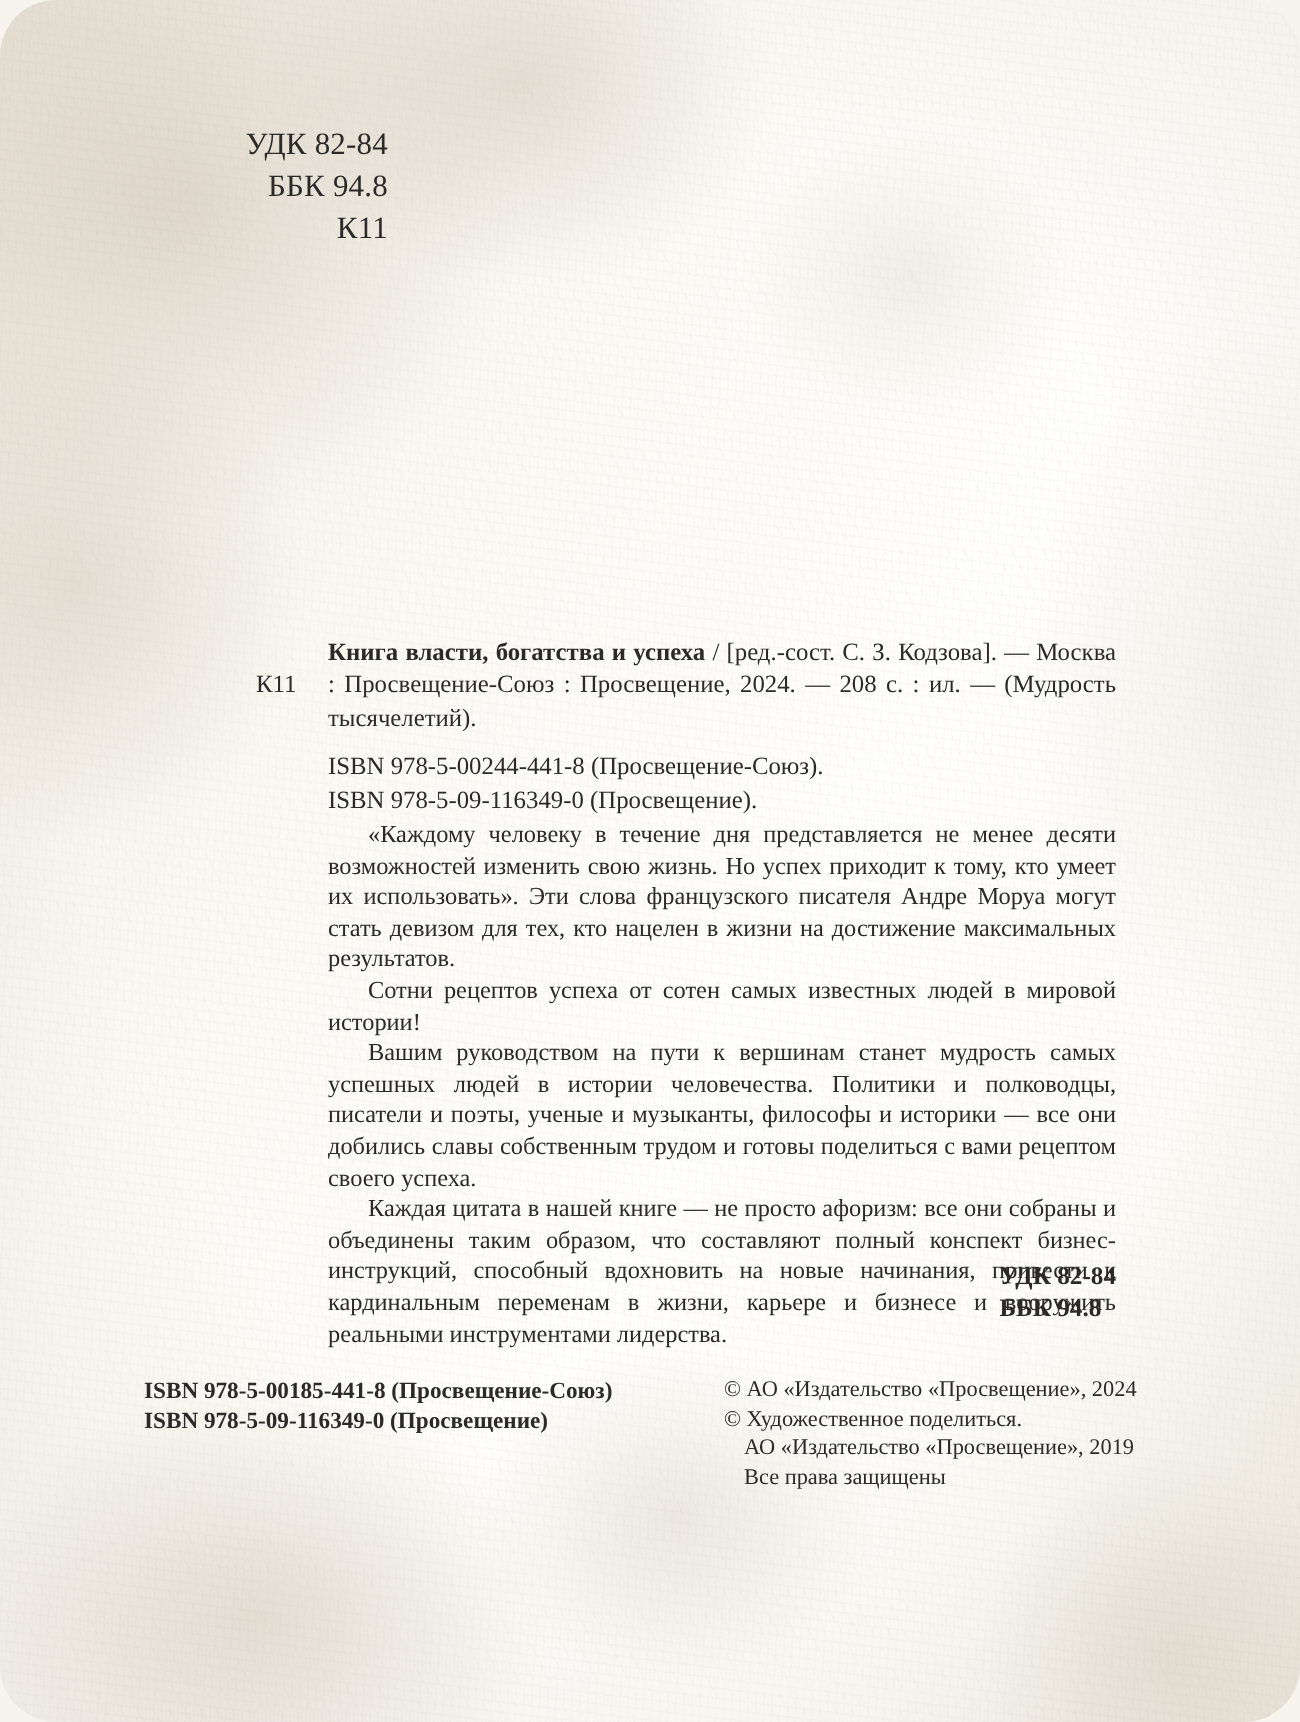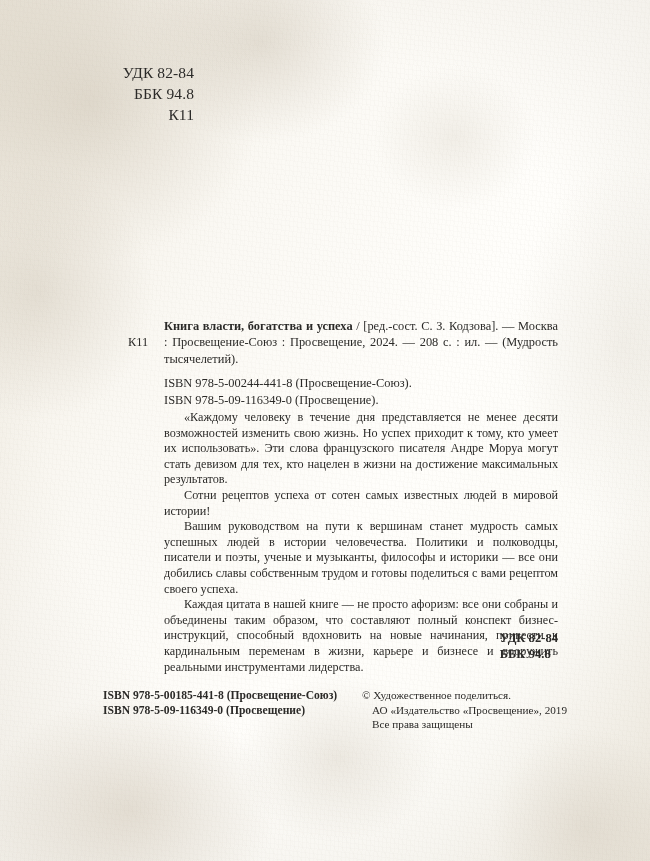--- a/index.html
+++ b/index.html
@@ -26,20 +26,21 @@
     background-image:
       radial-gradient(ellipse 42% 30% at 14% 12%,  rgba(205,196,180,0.50) 0%, rgba(205,196,180,0) 62%),
       radial-gradient(ellipse 30% 18% at 40% 5%,   rgba(198,188,171,0.42) 0%, rgba(198,188,171,0) 65%),
       radial-gradient(ellipse 26% 22% at 6%  34%,  rgba(201,192,176,0.40) 0%, rgba(201,192,176,0) 68%),
       radial-gradient(ellipse 34% 20% at 20% 94%,  rgba(206,196,179,0.48) 0%, rgba(206,196,179,0) 66%),
       radial-gradient(ellipse 22% 14% at 52% 88%,  rgba(203,194,178,0.34) 0%, rgba(203,194,178,0) 70%),
       radial-gradient(ellipse 20% 16% at 90% 96%,  rgba(200,190,173,0.30) 0%, rgba(200,190,173,0) 72%),
       radial-gradient(ellipse 24% 30% at 96% 40%,  rgba(202,193,177,0.22) 0%, rgba(202,193,177,0) 70%),
       radial-gradient(ellipse 18% 12% at 70% 16%,  rgba(207,198,182,0.26) 0%, rgba(207,198,182,0) 70%),
       linear-gradient(118deg, #efeadf 0%, #fbf9f4 32%, #fffefb 58%, #fdfcf8 80%, #f4f0e7 100%);
+    border-radius: 28px;
   }
   .grain {
     position: absolute;
     inset: 0;
     pointer-events: none;
     opacity: 0.40;
     background-image:
       repeating-linear-gradient(94deg,  rgba(176,166,150,0.09) 0px, rgba(176,166,150,0.09) 1px, rgba(255,255,255,0) 1px, rgba(255,255,255,0) 4px),
       repeating-linear-gradient(7deg,   rgba(176,166,150,0.07) 0px, rgba(176,166,150,0.07) 1px, rgba(255,255,255,0) 1px, rgba(255,255,255,0) 5px),
       repeating-linear-gradient(62deg,  rgba(168,158,142,0.05) 0px, rgba(168,158,142,0.05) 1px, rgba(255,255,255,0) 1px, rgba(255,255,255,0) 7px);
@@ -135,21 +136,20 @@
     top: 688px;
     right: 60px;
     display: flex;
     justify-content: space-between;
     align-items: flex-start;
   }
   .imprint-isbn {
     font-weight: bold;
     font-size: 11.6px;
     line-height: 15.4px;
-    margin-left: 31px;
   }
   .imprint-isbn .line { display: block; white-space: nowrap; }
   .imprint-rights {
     font-size: 11.2px;
     line-height: 14.6px;
     width: 228px;
   }
   .imprint-rights .line { display: block; }
   .imprint-rights .indent { padding-left: 10px; }
 </style>
@@ -190,20 +190,21 @@
       <span class="line">УДК 82-84</span>
       <span class="line">ББК 94.8</span>
     </div>
 
     <div class="imprint">
       <div class="imprint-isbn">
         <span class="line">ISBN 978-5-00185-441-8 (Просвещение-Союз)</span>
         <span class="line">ISBN 978-5-09-116349-0 (Просвещение)</span>
       </div>
       <div class="imprint-rights">
+        <span class="line">© АО «Издательство «Просвещение», 2024</span>
         <span class="line">© Художественное поделиться.</span>
         <span class="line indent">АО «Издательство «Просвещение», 2019</span>
         <span class="line indent">Все права защищены</span>
       </div>
     </div>
 
   </div>
 </div>
 
 </body></html>

